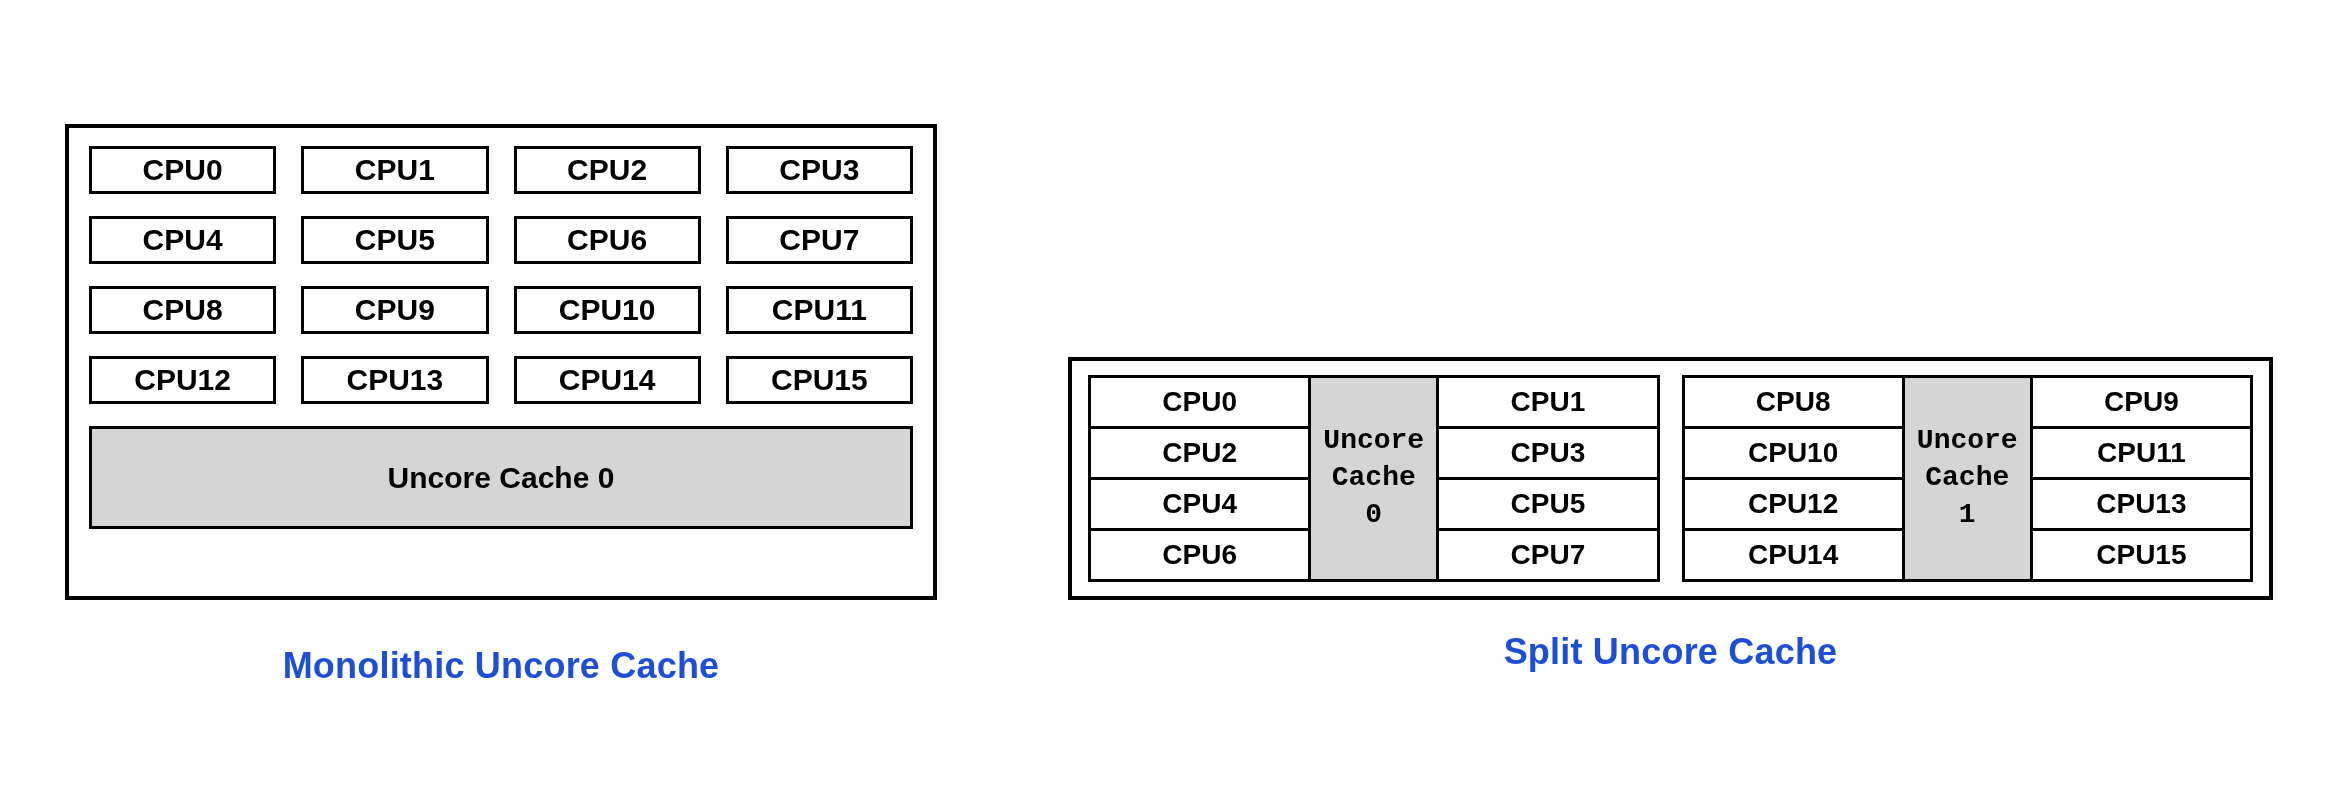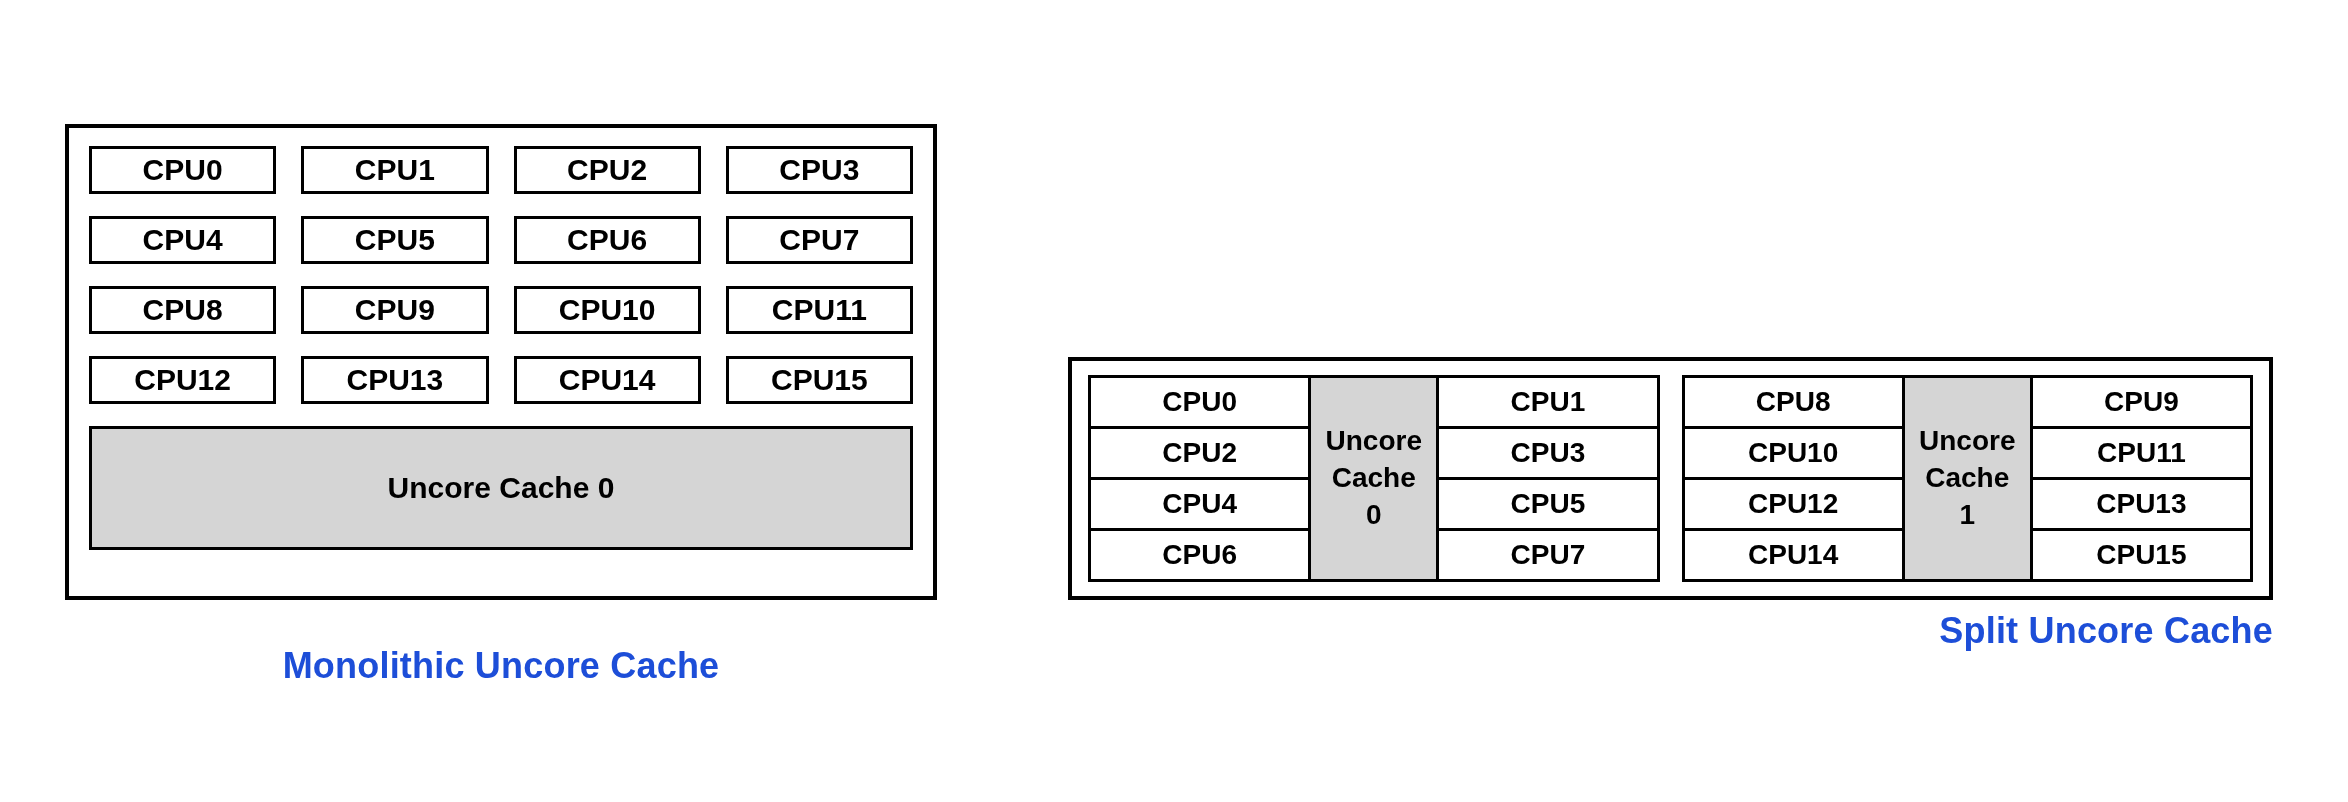--- a/index.html
+++ b/index.html
@@ -58,21 +58,21 @@
     align-items: center;
     justify-content: center;
     font-size: 30px;
     font-weight: bold;
     line-height: 1;
     color: #000000;
   }
   #monolithic-cache {
     box-sizing: border-box;
     margin-top: 22px;
-    height: 124px;
+    height: 103px;
     border: 3px solid #000000;
     background: #d5d5d5;
     display: flex;
     align-items: center;
     justify-content: center;
     font-size: 30px;
     font-weight: bold;
     color: #000000;
   }
   #monolithic-caption {
@@ -128,26 +128,26 @@
     background: #d5d5d5;
     display: flex;
     flex-direction: column;
     align-items: center;
     justify-content: center;
     font-size: 28px;
     font-weight: bold;
     line-height: 1.32;
     color: #000000;
     text-align: center;
+    font-family: Liberation Mono, monospace;
   }
   #split-caption {
     left: 1068px;
-    top: 610px;
+    top: 631px;
     width: 1205px;
-    text-align: right;
   }
 </style>
 </head>
 <body>
 
 <div class="panel" id="monolithic-panel">
 
   <div id="monolithic-cpu-grid">
     <div class="cpu-box">CPU0</div>
     <div class="cpu-box">CPU1</div>

